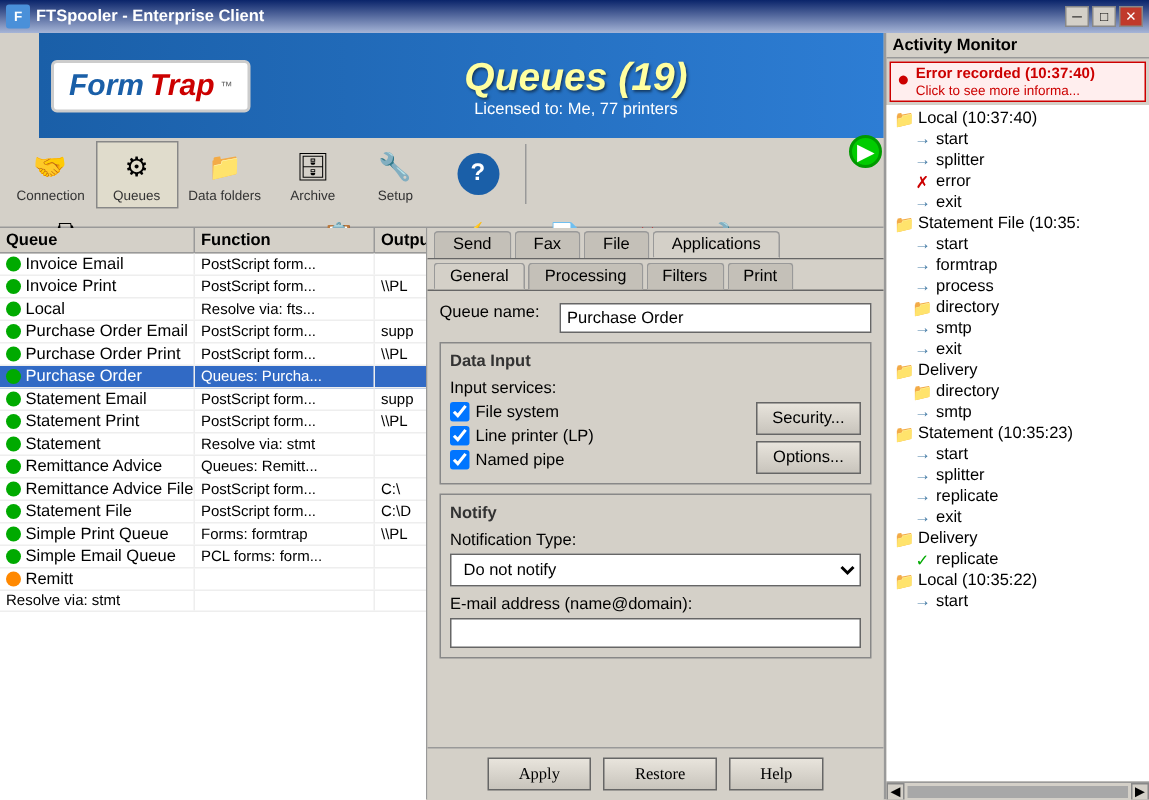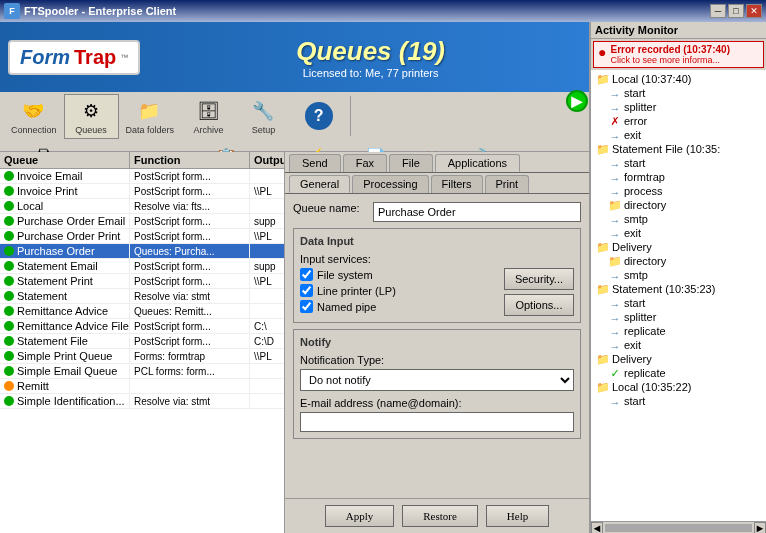--- a/index.html
+++ b/index.html
@@ -28,20 +28,21 @@
     
     .left-panel { width: 590px; display: flex; flex-direction: column; border-right: 1px solid #999; }
 
     
     .header-area {
       background: linear-gradient(to right, #1a5fa8, #2d7dd4);
       height: 70px;
       display: flex;
       align-items: center;
       padding: 4px 8px;
+      margin-left: 26px;
     }
     .logo-box {
       background: white;
       border: 2px solid #ccc;
       border-radius: 4px;
       padding: 4px 10px;
       display: flex;
       align-items: center;
       gap: 4px;
       margin-right: 20px;
@@ -263,21 +264,21 @@
     </div>
   </div>
 
   <div class="main-container">
 
     <div class="left-panel">
 
       <div class="header-area">
         <div class="logo-box">
           <span style="color:#1a5fa8; font-size:20px; font-weight:bold; font-style:italic;">Form</span>
-            <span style="color:#cc0000; font-size:20px; font-weight:bold; ">Trap</span>
+            <span style="color:#cc0000; font-size:20px; font-weight:bold; font-style:italic;">Trap</span>
             <span style="font-size:8px; color:#666; vertical-align:super;">™</span>
         </div>
         <div class="header-title">
           <h1>Queues (19)</h1>
           <p>Licensed to: Me, 77 printers</p>
         </div>
       </div>
 
       <div class="toolbar">
         <div style="display:flex; align-items:center; gap:0;">
@@ -462,24 +463,20 @@
   </div>
               <div class="queue-list-row">
     <div>
       <span class="status-dot status-orange"></span>
       <span>Remitt</span>
     </div>
     <div></div>
     <div></div>
   </div>
               <div class="queue-list-row">
-    <div>
-      <span class="status-dot status-green"></span>
-      <span>Simple Identification...</span>
-    </div>
     <div>Resolve via: stmt</div>
     <div></div>
   </div>
             </div>
         </div>
 
         <div class="config-panel">
 
           <div class="config-tabs">
             <div class="config-tab">Send</div>

